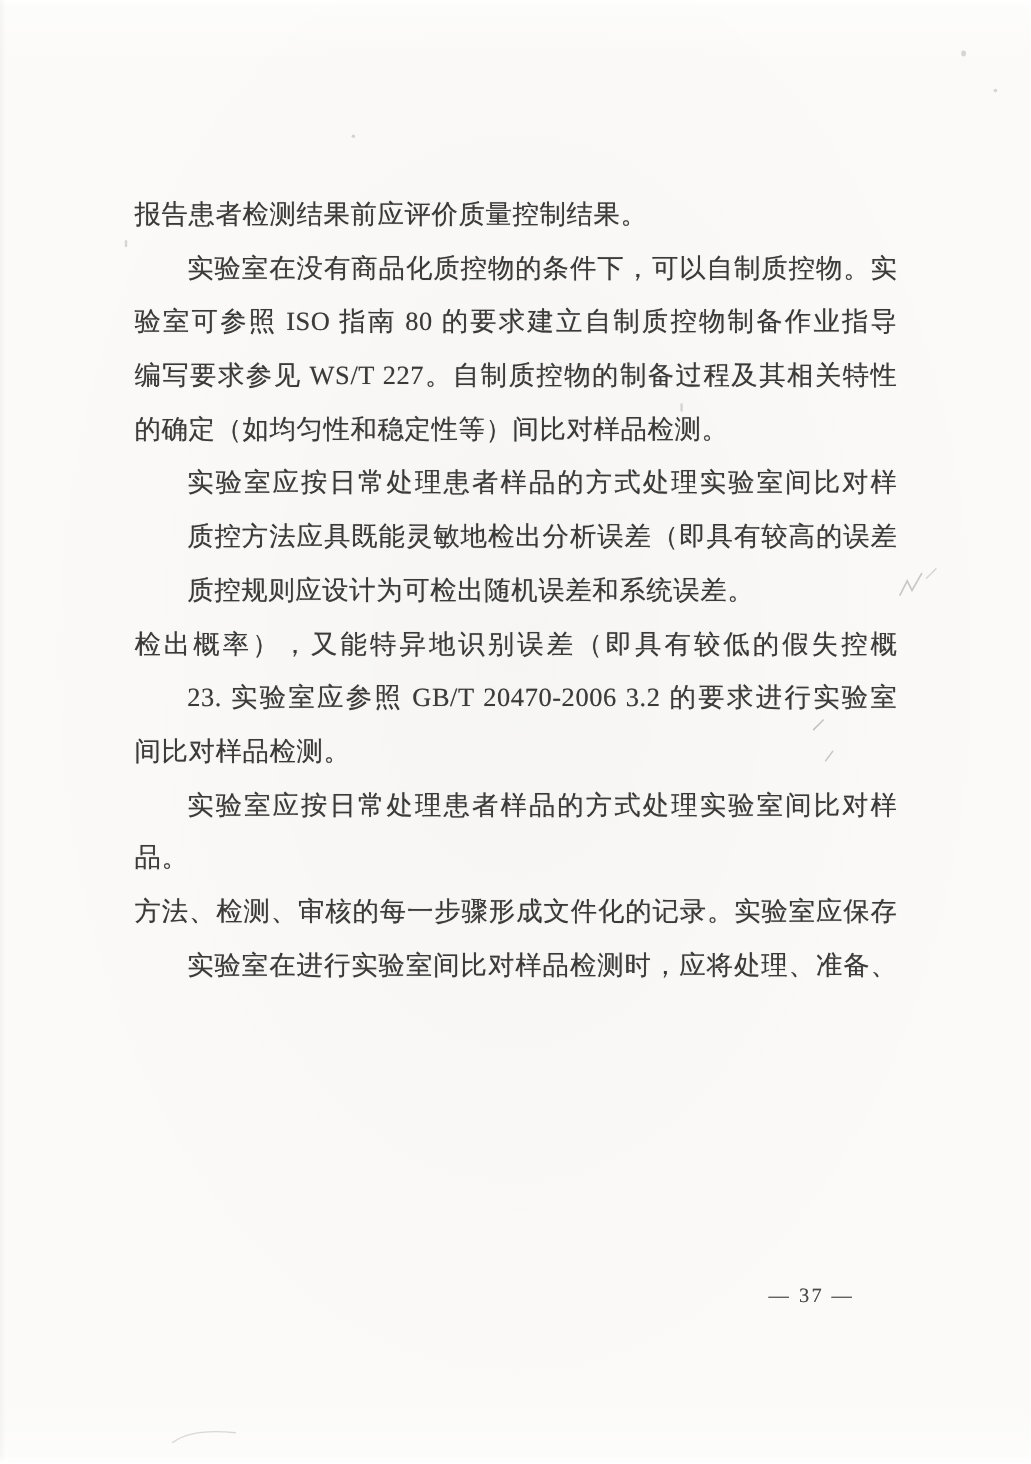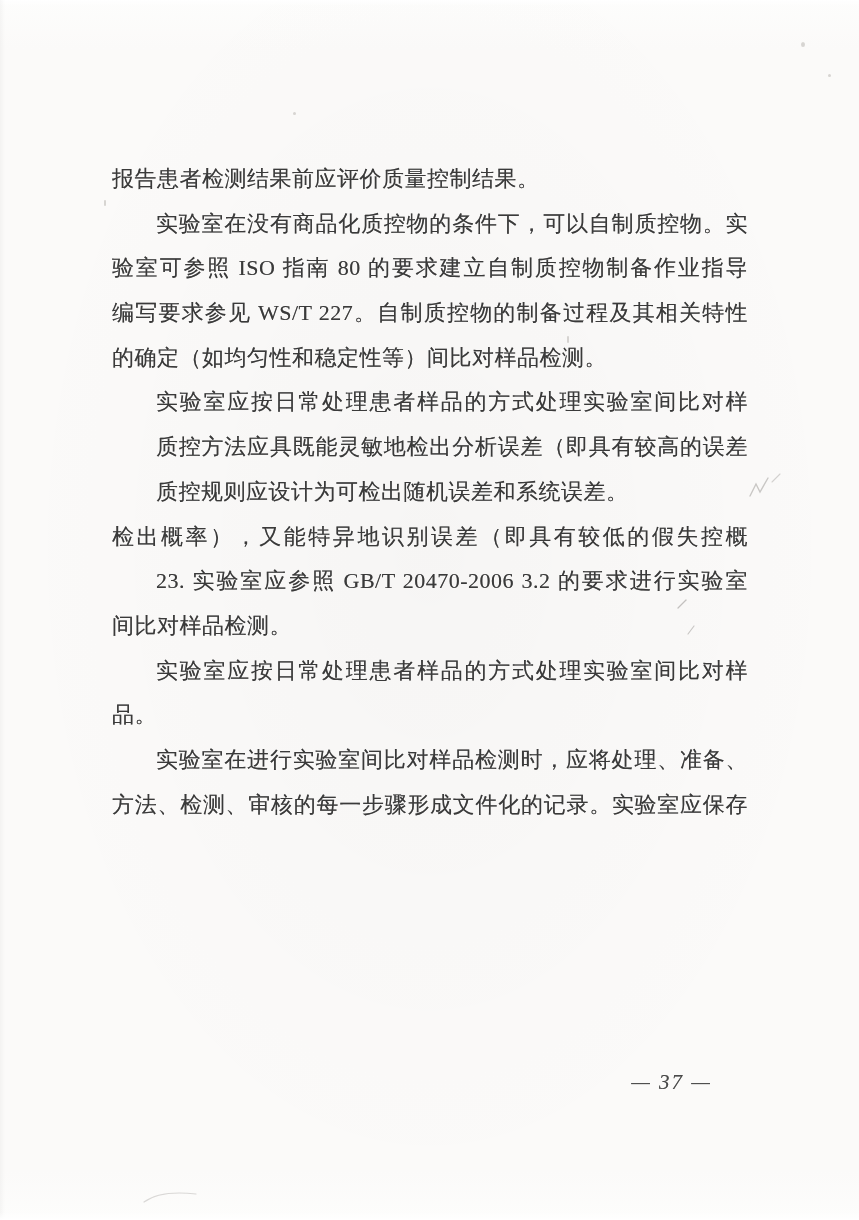--- a/index.html
+++ b/index.html
@@ -48,24 +48,23 @@
     text-align-last:justify;
     overflow:hidden;
   }
   .line.indent{ text-indent:44px; }
 
   .footer{
     position:absolute;
     top:1070px;
     right:147px;
     color:var(--footer-ink);
-    font-size:21px;
+    font-size:17px;
     letter-spacing:2px;
     text-shadow:0 0 0.5px rgba(70,70,70,0.5);
-    font-style:italic;
   }
 
   
   .artifact{position:absolute;pointer-events:none;}
   .speck{
     background:#b9b6b2;border-radius:50%;
     width:3px;height:3px;opacity:0.55;
   }
 </style>
 </head>
@@ -84,22 +83,22 @@
       <div class="line just">编写要求参见 WS/T 227。自制质控物的制备过程及其相关特性</div>
       <div class="line">的确定（如均匀性和稳定性等）间比对样品检测。</div>
       <div class="line indent just">实验室应按日常处理患者样品的方式处理实验室间比对样</div>
       <div class="line indent just">质控方法应具既能灵敏地检出分析误差（即具有较高的误差</div>
       <div class="line indent">质控规则应设计为可检出随机误差和系统误差。</div>
       <div class="line just">检出概率），又能特异地识别误差（即具有较低的假失控概率）。</div>
       <div class="line indent just">23. 实验室应参照 GB/T 20470-2006 3.2 的要求进行实验室</div>
       <div class="line">间比对样品检测。</div>
       <div class="line indent just">实验室应按日常处理患者样品的方式处理实验室间比对样</div>
       <div class="line">品。</div>
+      <div class="line just">方法、检测、审核的每一步骤形成文件化的记录。实验室应保存</div>
       <div class="line indent just">实验室在进行实验室间比对样品检测时，应将处理、准备、</div>
-      <div class="line just">方法、检测、审核的每一步骤形成文件化的记录。实验室应保存</div>
     </div>
 
   <div class="footer">— 37 —</div>
 
   <div class="artifact" style="left:742px;top:468px;width:60px;height:48px;opacity:0.45;">
     <svg width="60" height="48" viewBox="0 0 60 48">
       <path d="M8 28 L14 16 L18 24 L26 10" stroke="#8f8c88" stroke-width="1.4" fill="none" stroke-linecap="round"></path>
       <path d="M30 14 L38 6" stroke="#a5a29e" stroke-width="1.1" fill="none" stroke-linecap="round"></path>
     </svg>
   </div>

